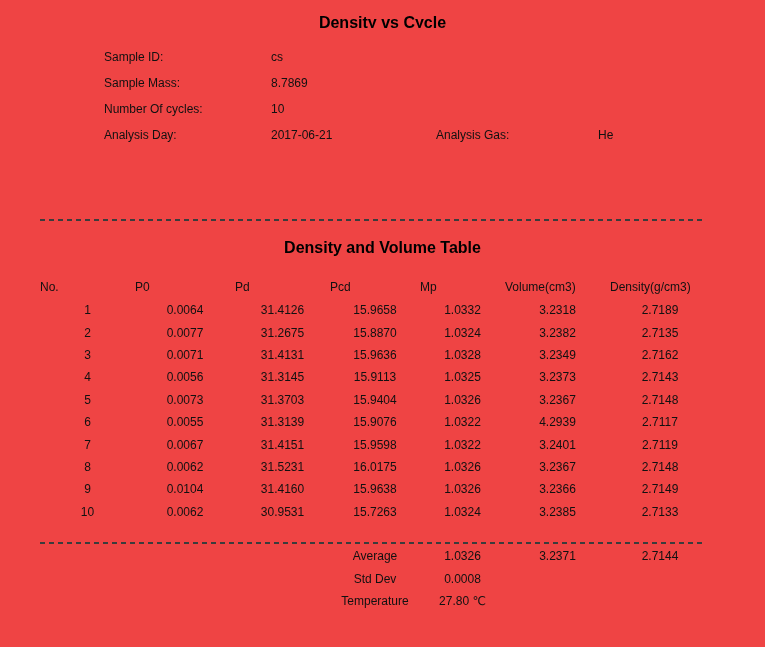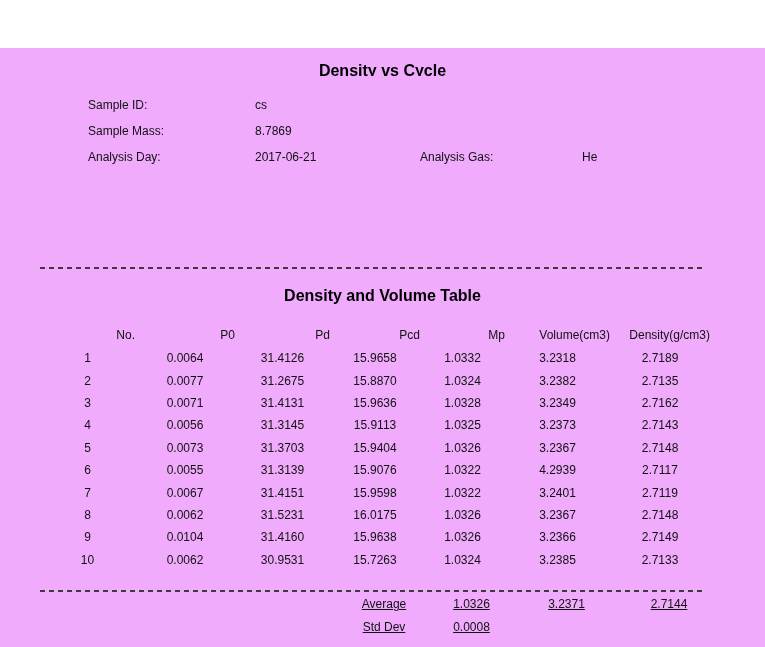--- a/index.html
+++ b/index.html
@@ -4,34 +4,34 @@
 <style>
   * { margin: 0; padding: 0; box-sizing: border-box; }
   html, body { background: #ffffff; }
   body {
     width: 765px; height: 647px;
     position: relative;
     font-family: "Liberation Sans", "DejaVu Sans", sans-serif;
     color: #111111;
     overflow: hidden;
   }
-  .page { position: absolute; inset: 0; background: #f0abfc; margin-top: 48px; }
+  .page { position: absolute; inset: 0; background: #ef4444; }
 
   
   .report-title-clip {
     position: absolute; top: 14px; left: 0; right: 0;
     height: 14px; overflow: hidden;
     text-align: center;
   }
   .report-title-clip span {
     font-size: 16px; font-weight: bold; line-height: 16px; color: #000;
   }
 
   
-  .info-section { position: absolute; top: 44px; left: 0; right: 0; padding-left: 20px; }
+  .info-section { position: absolute; top: 44px; left: 16px; right: 0; padding-left: 20px; }
   .info-row { position: relative; height: 26px; }
   .info-row span {
     position: absolute; top: 50%; transform: translateY(-50%);
     font-size: 12px; white-space: nowrap;
   }
   .lbl-1 { left: 68px; }
   .val-1 { left: 235px; }
   .lbl-2 { left: 400px; }
   .val-2 { left: 562px; }
 
@@ -46,30 +46,30 @@
   
   .table-title {
     position: absolute; top: 239px; left: 0; right: 0;
     text-align: center; font-size: 16px; font-weight: bold; color: #000;
   }
 
   
   table { border-collapse: collapse; table-layout: fixed; }
   .data-table { position: absolute; top: 275px; left: 40px; width: 670px; }
   .data-table th {
-    font-weight: normal; font-size: 12px; text-align: right;
+    font-weight: normal; font-size: 12px; text-align: left;
     height: 24px; vertical-align: middle; white-space: nowrap;
   }
   .data-table td {
     font-size: 12px; text-align: center;
     height: 22.4px; vertical-align: middle; white-space: nowrap;
   }
 
   
-  .summary-table { position: absolute; top: 545px; left: 49px; width: 670px; text-decoration: underline; }
+  .summary-table { position: absolute; top: 545px; left: 40px; width: 670px; }
   .summary-table td {
     font-size: 12px; text-align: center;
     height: 22.6px; vertical-align: middle; white-space: nowrap;
   }
 
   col.c-no  { width: 95px; }
   col.c-p0  { width: 100px; }
   col.c-pd  { width: 95px; }
   col.c-pcd { width: 90px; }
   col.c-mp  { width: 85px; }
@@ -86,20 +86,24 @@
   </div>
 
   <div class="info-section">
     <div class="info-row">
       <span class="lbl-1">Sample ID:</span>
       <span class="val-1">cs</span>
     </div>
     <div class="info-row">
       <span class="lbl-1">Sample Mass:</span>
       <span class="val-1">8.7869</span>
+    </div>
+    <div class="info-row">
+      <span class="lbl-1">Number Of cycles:</span>
+      <span class="val-1">10</span>
     </div>
     <div class="info-row">
       <span class="lbl-1">Analysis Day:</span>
       <span class="val-1">2017-06-21</span>
       <span class="lbl-2">Analysis Gas:</span>
       <span class="val-2">He</span>
     </div>
   </div>
 
   <div class="dashed dashed-top"></div>
@@ -245,16 +249,25 @@
       </tr>
       <tr>
         <td></td>
           <td></td>
           <td></td>
         <td>Std Dev</td>
         <td>0.0008</td>
         <td></td>
         <td></td>
       </tr>
+      <tr>
+        <td></td>
+          <td></td>
+          <td></td>
+        <td>Temperature</td>
+        <td>27.80 ℃</td>
+        <td></td>
+        <td></td>
+      </tr>
     </tbody>
   </table>
 
 </div>
 
 </body></html>

